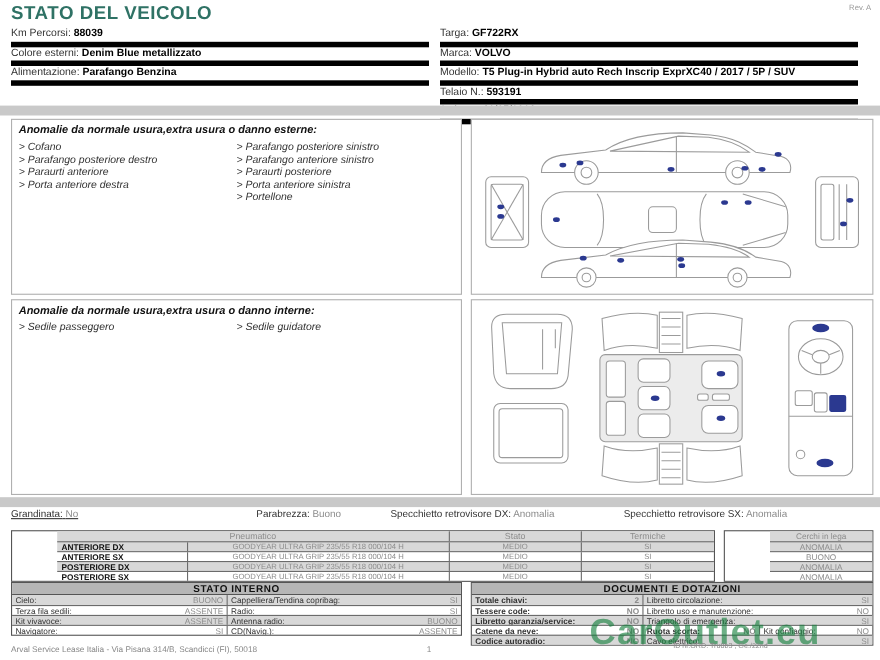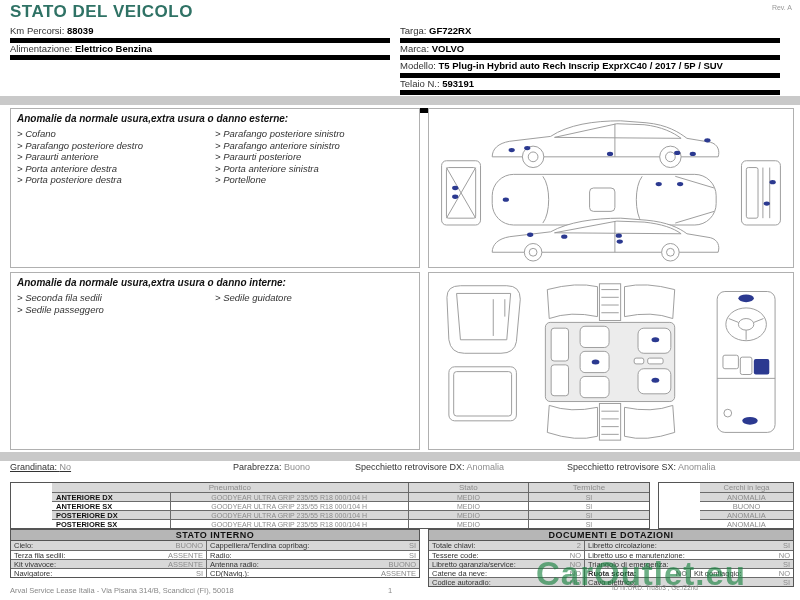--- a/index.html
+++ b/index.html
@@ -68,60 +68,60 @@
            justify-content:center;font-size:9px;font-weight:bold;color:#111;letter-spacing:.5px;
            border-bottom:1px solid var(--border-dark);}
   .brow{display:flex;height:9px;border-top:1px solid #6b6b6b;font-size:7.5px;}
   .brow:nth-of-type(2){border-top:none;}
   .brow.shade{background:var(--row-shade);}
   .bcell{display:flex;align-items:center;justify-content:space-between;padding:0 3px;
          border-right:1px solid #6b6b6b;overflow:hidden;white-space:nowrap;}
   .bcell:last-child{border-right:none;}
   .bcell .l{color:#333;} .bcell .v{color:var(--value-gray);}
   .si-c1{width:196px;} .si-c2{flex:1;}
-  .dc-c1{width:156px;} .dc-c2{flex:1;} .dc-c2a{width:106px;font-weight:bold;} .dc-c2b{flex:1;}
+  .dc-c1{width:156px;font-weight:bold;} .dc-c2{flex:1;} .dc-c2a{width:106px;font-weight:bold;} .dc-c2b{flex:1;}
 
   .footer-company{position:absolute;left:10px;top:586px;font-size:7.5px;color:#888;}
   .footer-page{position:absolute;left:388px;top:586px;font-size:7.5px;color:#888;}
   .watermark{position:absolute;left:536px;top:555px;font-size:33px;font-weight:bold;
              color:#15803d;opacity:.62;letter-spacing:1px;z-index:5;}
   .doc-ref{position:absolute;left:612px;top:584px;font-size:6.5px;color:#8a8a8a;z-index:6;}
 </style>
 </head>
 <body>
 
 <div id="page">
 
   <div class="title">STATO DEL VEICOLO</div>
   <div class="rev">Rev. A</div>
 
   <div class="hfields left">
     <div class="hfield"><span>Km Percorsi:</span> <b>88039</b></div>
-    <div class="hfield"><span>Alimentazione:</span> <b>Elettrico Benzina</b></div>
+    <div class="hfield"><span>Colore esterni:</span> <b>Denim Blue metallizzato</b></div>
+    <div class="hfield"><span>Alimentazione:</span> <b>Parafango Benzina</b></div>
   </div>
 
   <div class="hfields right">
     <div class="hfield"><span>Targa:</span> <b>GF722RX</b></div>
     <div class="hfield"><span>Marca:</span> <b>VOLVO</b></div>
     <div class="hfield"><span>Modello:</span> <b>T5 Plug-in Hybrid auto Rech Inscrip ExprXC40 / 2017 / 5P / SUV</b></div>
     <div class="hfield"><span>Telaio N.:</span> <b>593191</b></div>
     <div class="hfield"><span>1a imm.:</span> <b>18/05/2021</b></div>
   </div>
 
   <div id="band1" class="band"></div>
 
   <div id="ext-list" class="box">
     <div class="box-title">Anomalie da normale usura,extra usura o danno esterne:</div>
     <div class="cols">
       <div class="col">
         <div class="anomaly-item">Cofano</div>
         <div class="anomaly-item">Parafango posteriore destro</div>
         <div class="anomaly-item">Paraurti anteriore</div>
         <div class="anomaly-item">Porta anteriore destra</div>
-        <div class="anomaly-item">Porta posteriore destra</div>
       </div>
       <div class="col">
         <div class="anomaly-item">Parafango posteriore sinistro</div>
         <div class="anomaly-item">Parafango anteriore sinistro</div>
         <div class="anomaly-item">Paraurti posteriore</div>
         <div class="anomaly-item">Porta anteriore sinistra</div>
         <div class="anomaly-item">Portellone</div>
       </div>
     </div>
   </div>
@@ -179,21 +179,20 @@
         <ellipse class="dot" cx="348" cy="70" rx="3.2" ry="2.2"></ellipse>
           <ellipse class="dot" cx="342" cy="92" rx="3.2" ry="2.2"></ellipse>
       </svg>
     </div>
   </div>
 
   <div id="int-list" class="box">
     <div class="box-title">Anomalie da normale usura,extra usura o danno interne:</div>
     <div class="cols">
       <div class="col">
-        <div class="anomaly-item">Seconda fila sedili</div>
         <div class="anomaly-item">Sedile passeggero</div>
       </div>
       <div class="col">
         <div class="anomaly-item">Sedile guidatore</div>
       </div>
     </div>
   </div>
 
   <div id="int-diag" class="box">
     <div class="diag-wrap">

